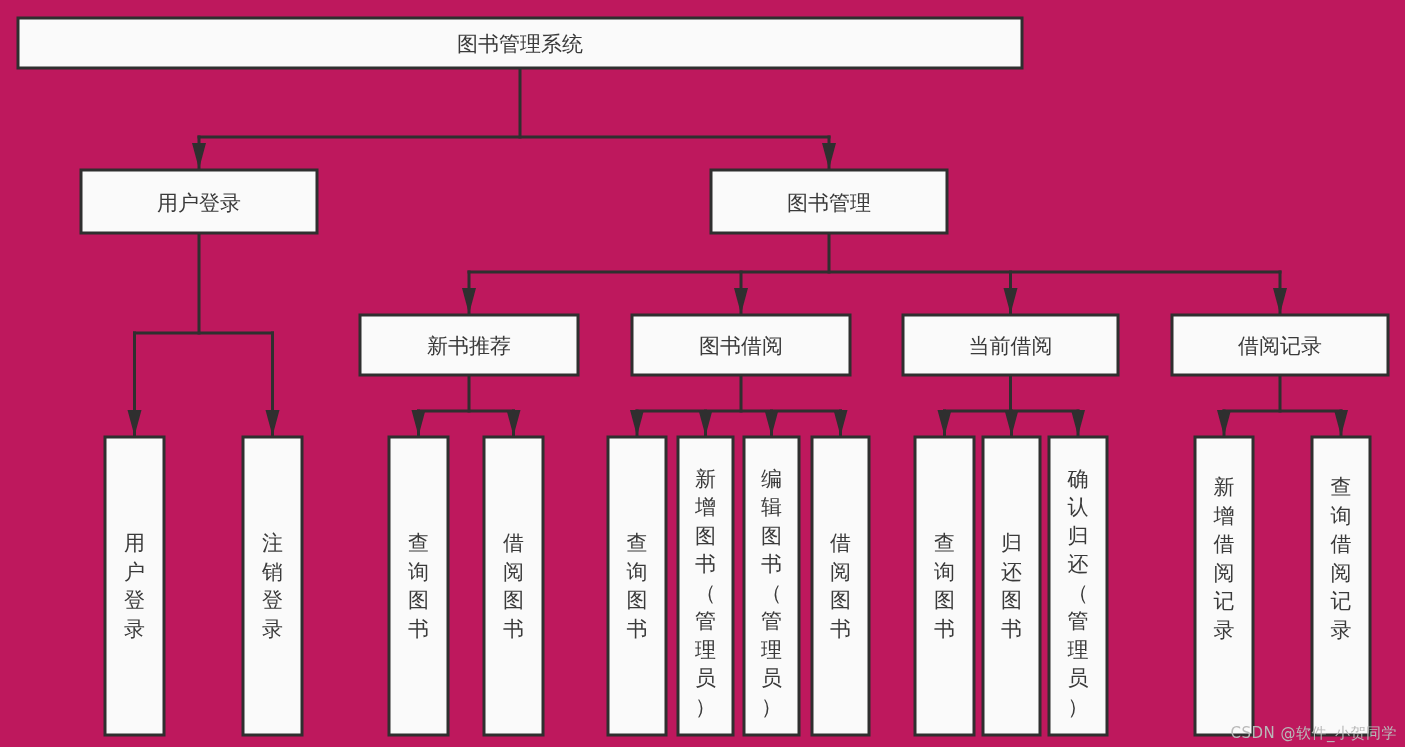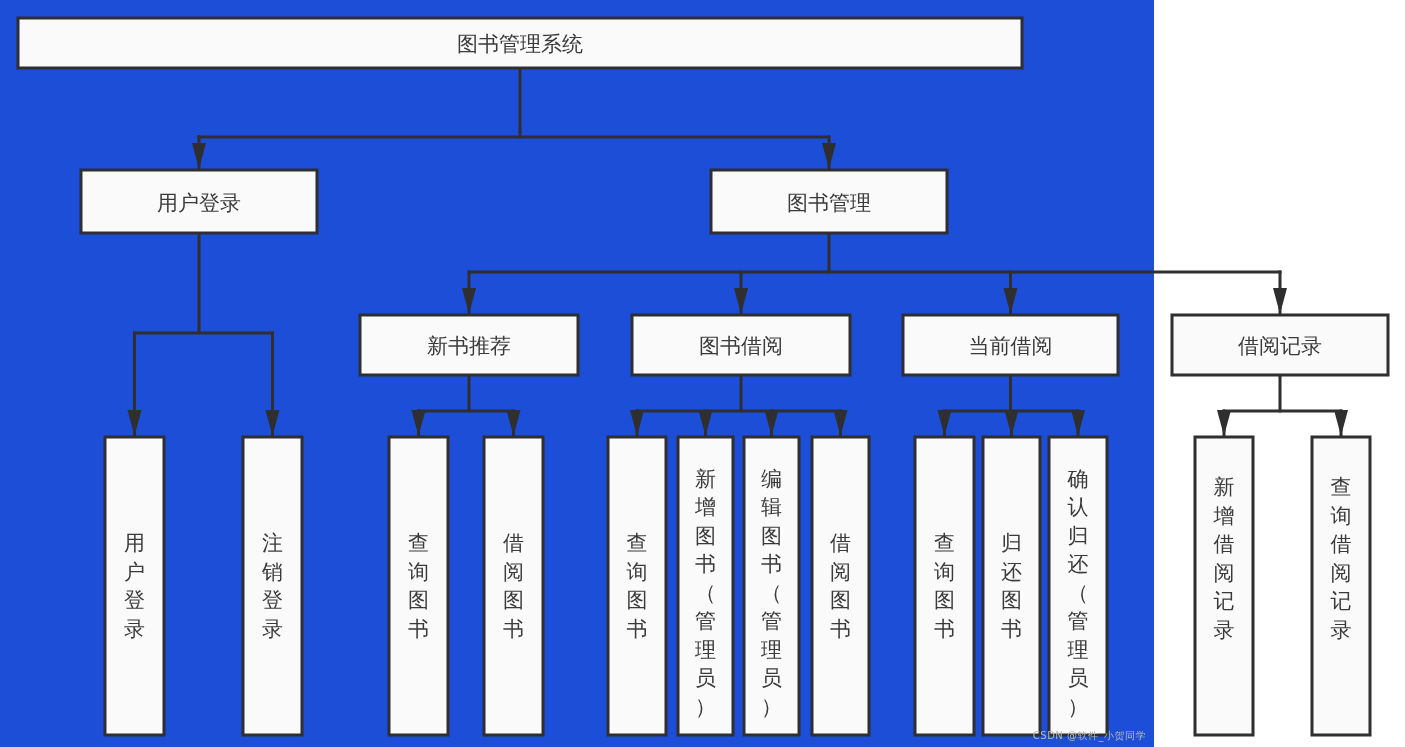--- a/index.html
+++ b/index.html
@@ -8,23 +8,23 @@
     background: #ffffff;
   }
   body {
     width: 1405px;
     height: 747px;
     font-family: "DejaVu Sans", "Liberation Sans", sans-serif;
     overflow: hidden;
   }
   #diagram-root {
     position: relative;
-    width: 1154px;
+    width: 1405px;
     height: 747px;
-    background: #1d4ed8;
+    background: #be185d;
   }
   svg#flow {
     position: absolute;
     left: 0;
     top: 0;
     width: 1405px;
     height: 747px;
   }
   .node-box {
     fill: #fafafa;
@@ -52,21 +52,21 @@
     fill: #3a3a3a;
     font-size: 21px;
     font-family: "DejaVu Sans", "Liberation Sans", sans-serif;
     text-anchor: middle;
     dominant-baseline: central;
   }
   .watermark-text {
     position: absolute;
     right: 8px;
     bottom: 4px;
-    font-size: 10px;
+    font-size: 15px;
     color: #b9b9b9;
     font-family: "DejaVu Sans", "Liberation Sans", sans-serif;
     white-space: nowrap;
     letter-spacing: 0.5px;
   }
 </style>
 </head>
 <body>
 
 <div id="diagram-root">

